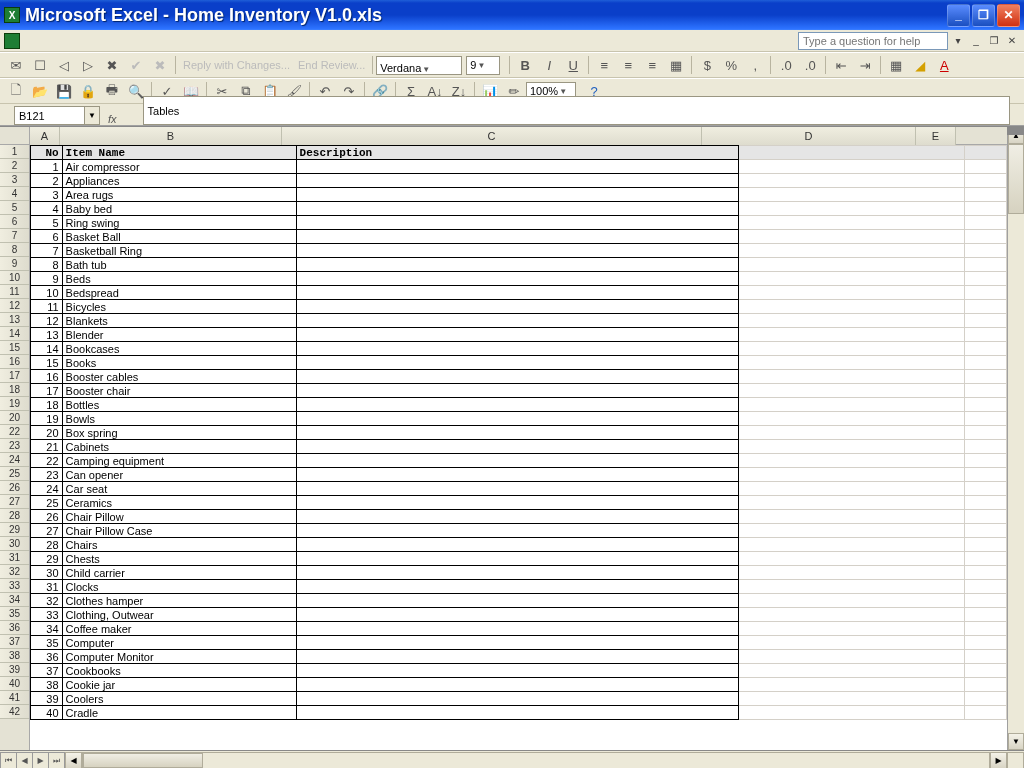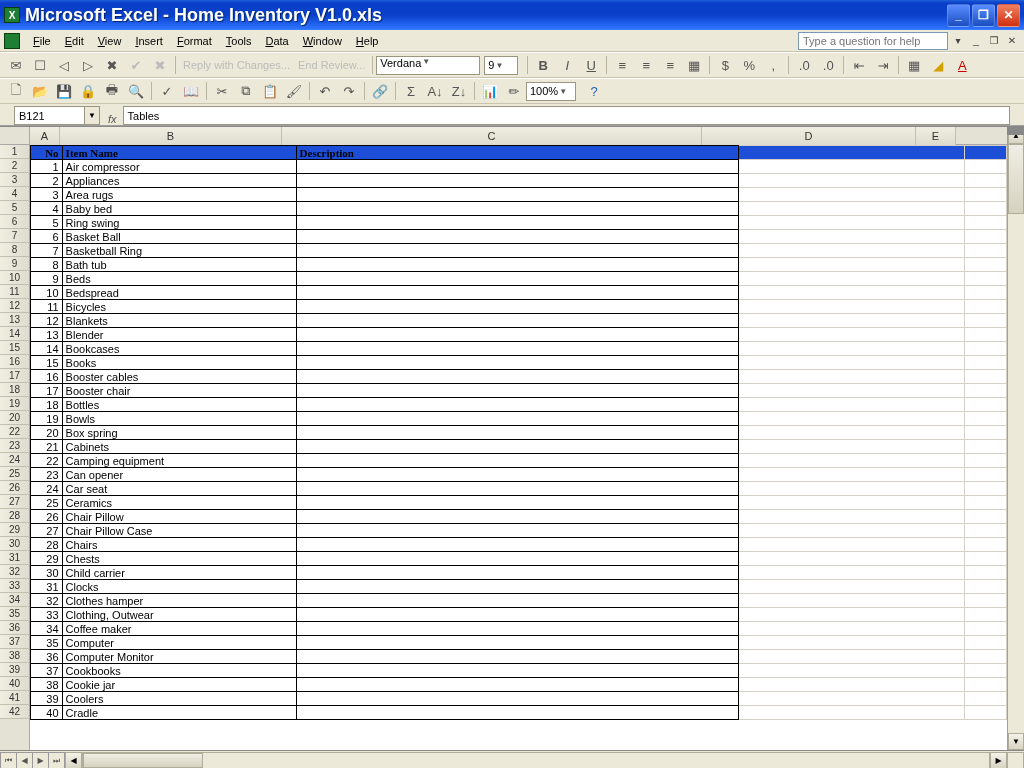--- a/index.html
+++ b/index.html
@@ -18,40 +18,40 @@
   .menuitem { padding:2px 7px; cursor:default; }
   .menuitem u { text-decoration: underline; }
   .menubar .spacer{flex:1;}
   .help-search { width:150px; height:18px; border:1px solid #7a98b8; background:#fff; color:#999; padding:0 4px; font-size:11px; }
   .mdi-btn { width:16px;height:14px;margin-left:2px;display:flex;align-items:center;justify-content:center;font-size:10px;color:#444;}
   
   .toolbar { height:26px; background:#ece9d8; display:flex; align-items:center; padding:0 4px; border-bottom:1px solid #c8c4ae; border-top:1px solid #fff;}
   .tb-btn { width:22px;height:22px;display:flex;align-items:center;justify-content:center;font-size:13px;color:#555;margin:0 1px;border:1px solid transparent;}
   .tb-sep { width:1px;height:18px;background:#b8b4a0;margin:0 3px;}
   .tb-disabled{color:#bbb;}
-  .font-box{width:104px;height:19px;border:1px solid #9a9682;background:#fff;padding:0 3px;font-size:11px;display:flex;align-items:flex-start;margin-right:4px;}
+  .font-box{width:86px;height:19px;border:1px solid #9a9682;background:#fff;padding:0 3px;font-size:11px;display:flex;align-items:flex-end;margin-right:4px;}
   .size-box{width:34px;height:19px;border:1px solid #9a9682;background:#fff;padding:0 3px;font-size:11px;display:flex;align-items:center;margin-right:6px;}
   .dd{width:10px;font-size:8px;color:#555;text-align:center;}
   
   .formula-row{height:22px;background:#ece9d8;display:flex;align-items:flex-end;border-bottom:1px solid #a0a0a0;}
   .name-box{width:86px;height:19px;background:#fff;border:1px solid #9a9682;margin:0 2px 0 14px;padding:0 4px;display:flex;align-items:center;position:relative;}
   .name-box .dd-btn{position:absolute;right:0;top:0;width:15px;height:17px;background:#ece9d8;border-left:1px solid #9a9682;display:flex;align-items:center;justify-content:center;font-size:8px;}
   .fx{font-style:italic;color:#555;margin:0 6px;}
-  .formula-input{flex:1;height:19px;background:#fff;border:1px solid #9a9682;margin-right:14px;padding:0 4px;display:flex;align-items:center;}
+  .formula-input{flex:1;height:29px;background:#fff;border:1px solid #9a9682;margin-right:14px;padding:0 4px;display:flex;align-items:center;margin-left:20px;}
   
   .grid-wrap{position:relative;height:624px;background:#fff;border-top:1px solid #888;}
   .col-headers{position:absolute;top:0;left:0;right:17px;height:18px;display:flex;background:#e4e2d4;border-bottom:1px solid #a8a8a8;z-index:5;}
   .corner{width:30px;height:18px;background:#e4e2d4;border-right:1px solid #a8a8a8;border-bottom:1px solid #a8a8a8;}
   .ch{height:18px;border-right:1px solid #c0c0b0;display:flex;align-items:center;justify-content:center;color:#333;background:linear-gradient(#f0eee0,#dedcce);}
   .row-headers{position:absolute;left:0;top:18px;bottom:0;width:30px;background:#e4e2d4;border-right:1px solid #a8a8a8;z-index:4;}
   .rh{height:14px;border-bottom:1px solid #c0c0b0;display:flex;align-items:center;justify-content:center;color:#333;font-size:10px;background:linear-gradient(to right,#f0eee0,#dedcce);}
   .cells{position:absolute;left:30px;top:18px;right:17px;bottom:0;overflow:hidden;}
   table.sheet{border-collapse:collapse;table-layout:fixed;width:100%;}
   table.sheet td{height:14px;border:1px solid #d4d0c8;padding:0 3px;font-size:11px;color:#000;white-space:nowrap;overflow:hidden;vertical-align:middle;}
-  .hdr-row td{background:#1d4ed8;font-weight:bold;color:#0a2a5c;font-family:Liberation Serif, serif;margin-left:28px;}
+  .hdr-row td{background:#e5e5e5;font-weight:bold;color:#0a2a5c;font-family:Liberation Mono, monospace;margin-left:28px;}
   .col-no{width:30px;text-align:right;}
   .col-b{width:222px;}
   .col-c{width:420px;}
   .col-d{width:214px;}
   .col-e{width:40px;}
   .black-border td:nth-child(1),.black-border td:nth-child(2),.black-border td:nth-child(3){border-color:#000;}
   .vscroll{position:absolute;right:0;top:0;width:17px;bottom:0;background:#ece9d8;border-left:1px solid #a0a0a0;}
   .vscroll .arrow{height:17px;background:linear-gradient(#f4f2e8,#d8d4c4);border:1px solid #b0ac9a;display:flex;align-items:center;justify-content:center;font-size:8px;}
   .vscroll .thumb{position:absolute;top:17px;left:0;right:0;height:70px;background:linear-gradient(#f0eee4,#d6d2c0);border:1px solid #b0ac9a;}
   .vscroll .down{position:absolute;bottom:0;left:0;right:0;}
@@ -74,31 +74,20 @@
 <div class="titlebar">
   <div class="appicon">X</div>
   <div class="title">Microsoft Excel - Home Inventory V1.0.xls</div>
   <div class="winbtn min">_</div>
   <div class="winbtn max">❐</div>
   <div class="winbtn close">✕</div>
 </div>
 
 <div class="menubar">
   <div class="doc-control-icon"></div>
-  <div id="menu-items" style="display: inline-flex;">
-      <span class="menuitem"><u>F</u>ile</span>
-      <span class="menuitem"><u>E</u>dit</span>
-      <span class="menuitem"><u>V</u>iew</span>
-      <span class="menuitem"><u>I</u>nsert</span>
-      <span class="menuitem"><u>F</u>ormat</span>
-      <span class="menuitem"><u>T</u>ools</span>
-      <span class="menuitem"><u>D</u>ata</span>
-      <span class="menuitem"><u>W</u>indow</span>
-      <span class="menuitem"><u>H</u>elp</span>
-    </div>
   <div class="spacer"></div>
   <input class="help-search" placeholder="Type a question for help" style="">
   <div class="mdi-btn">▾</div>
   <div class="mdi-btn">_</div>
   <div class="mdi-btn">❐</div>
   <div class="mdi-btn">✕</div>
 </div>
 
 <div class="toolbar">
   <div class="tb-btn">✉</div>

